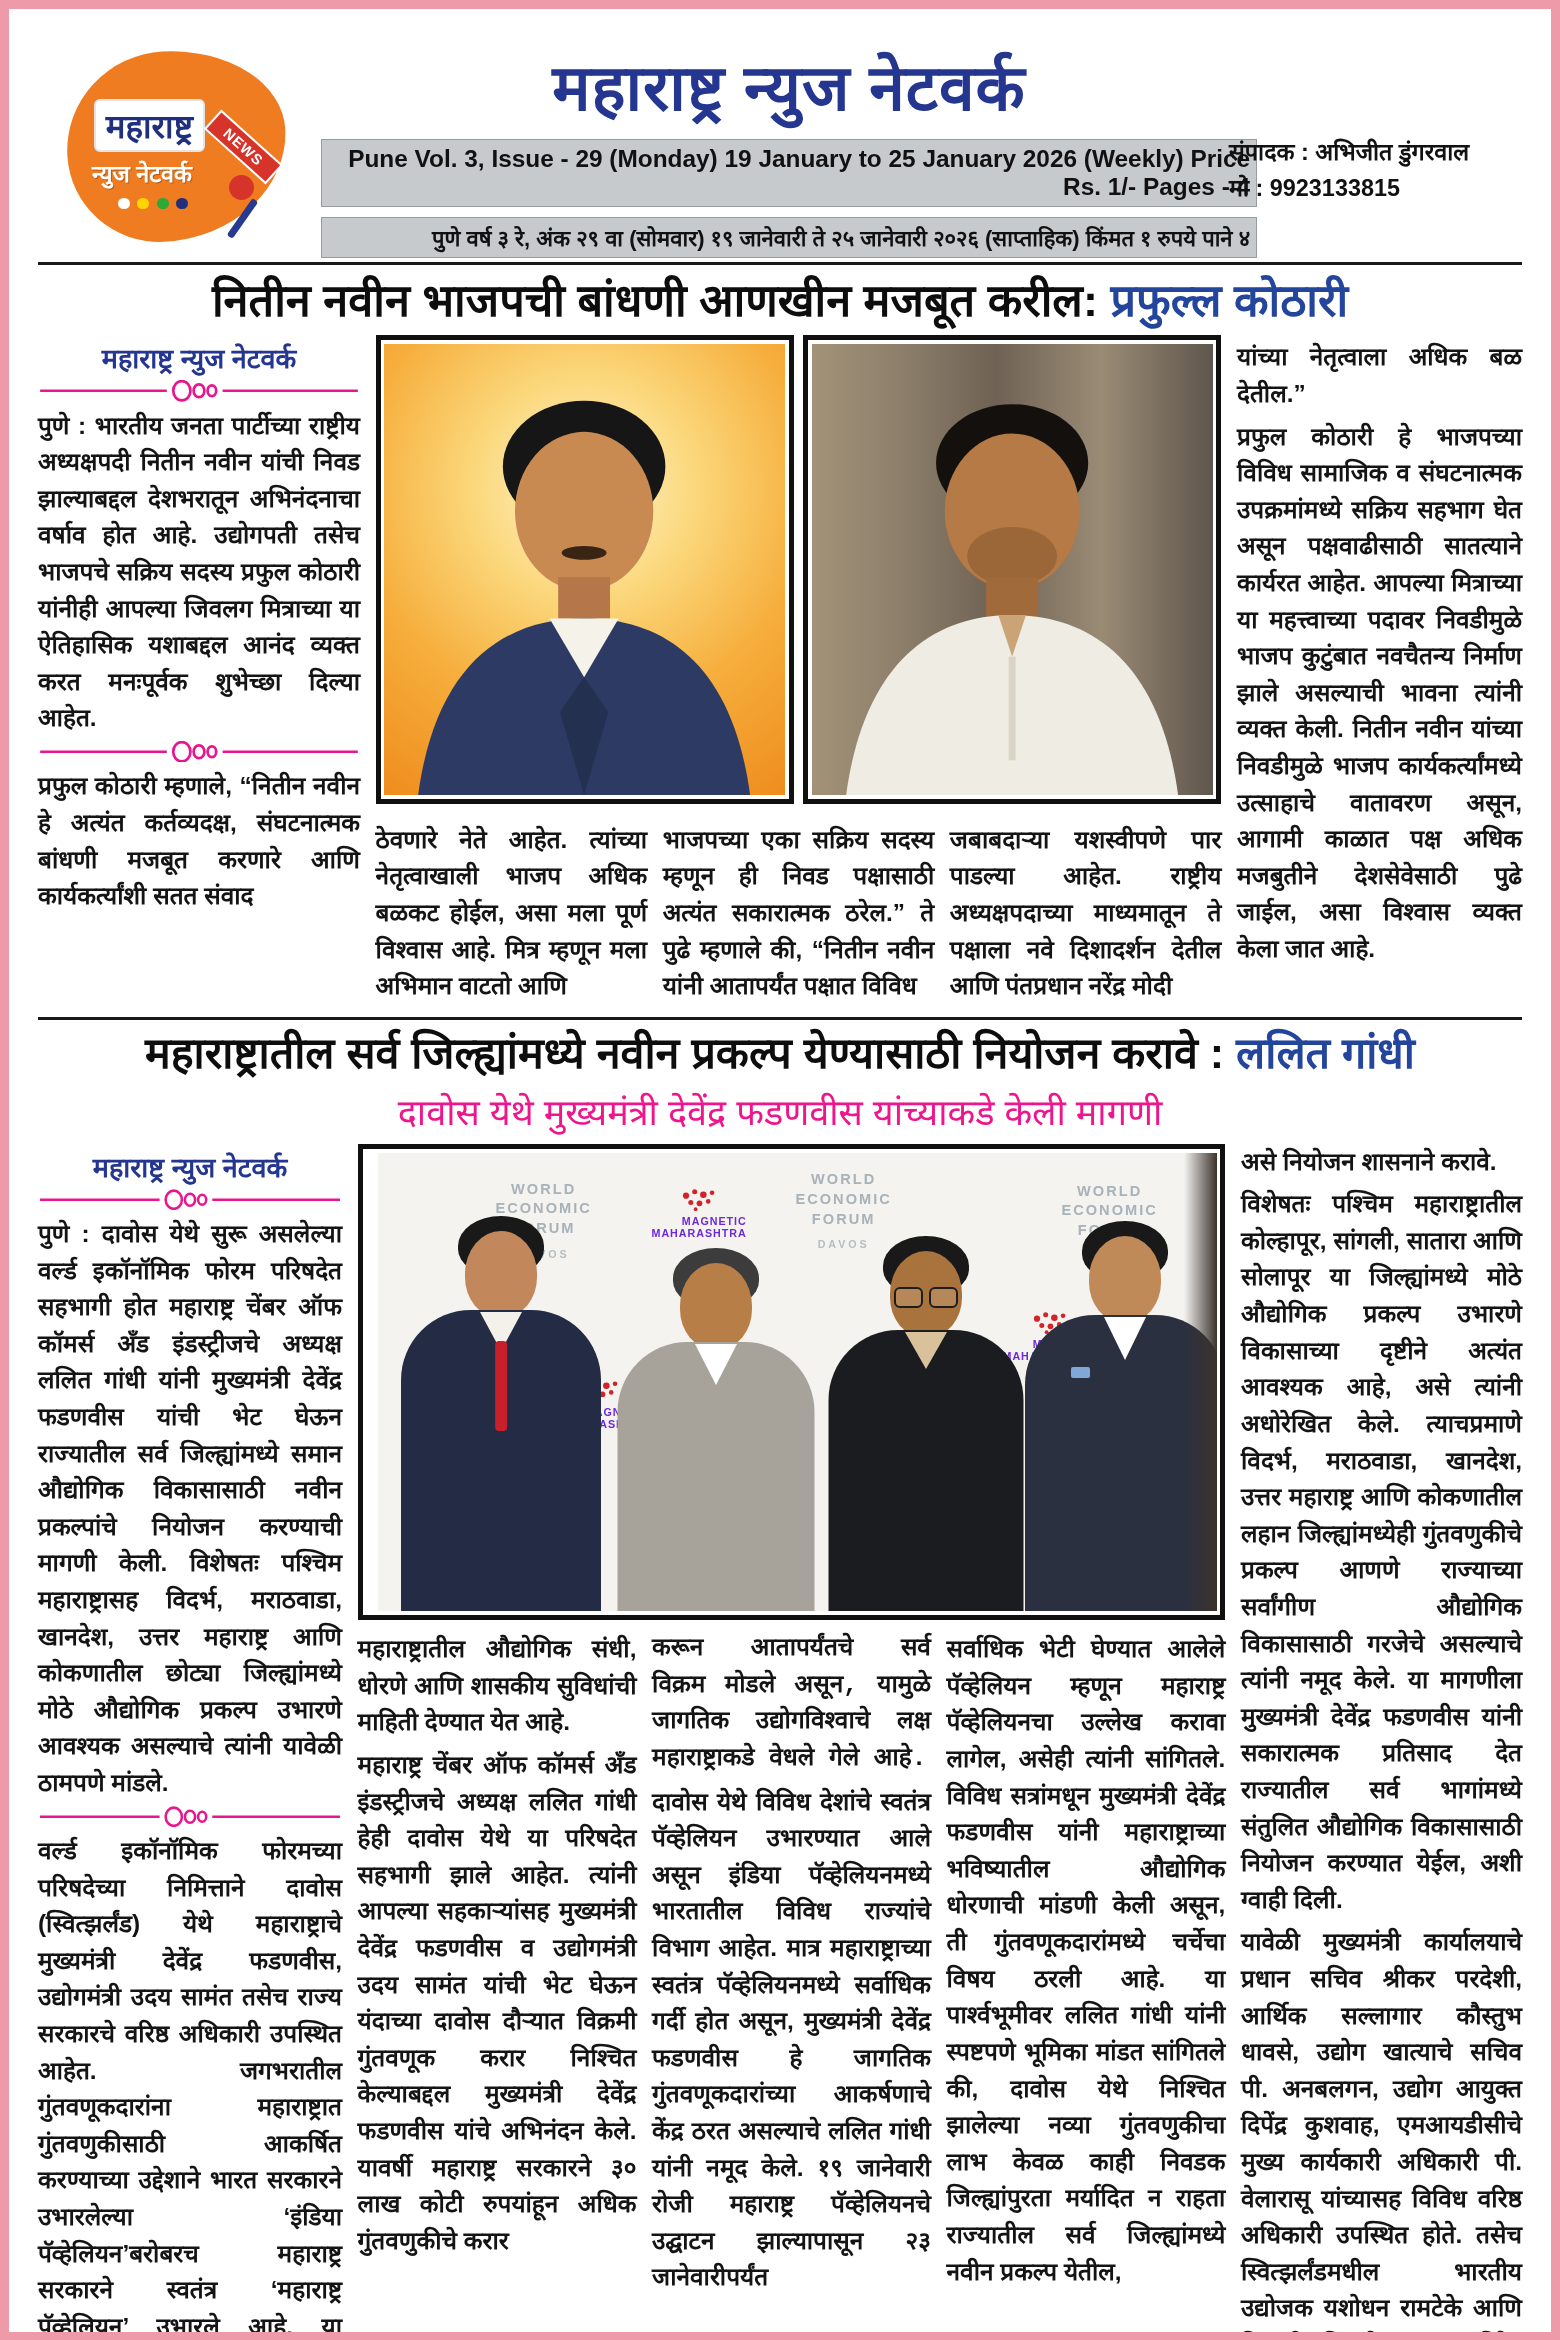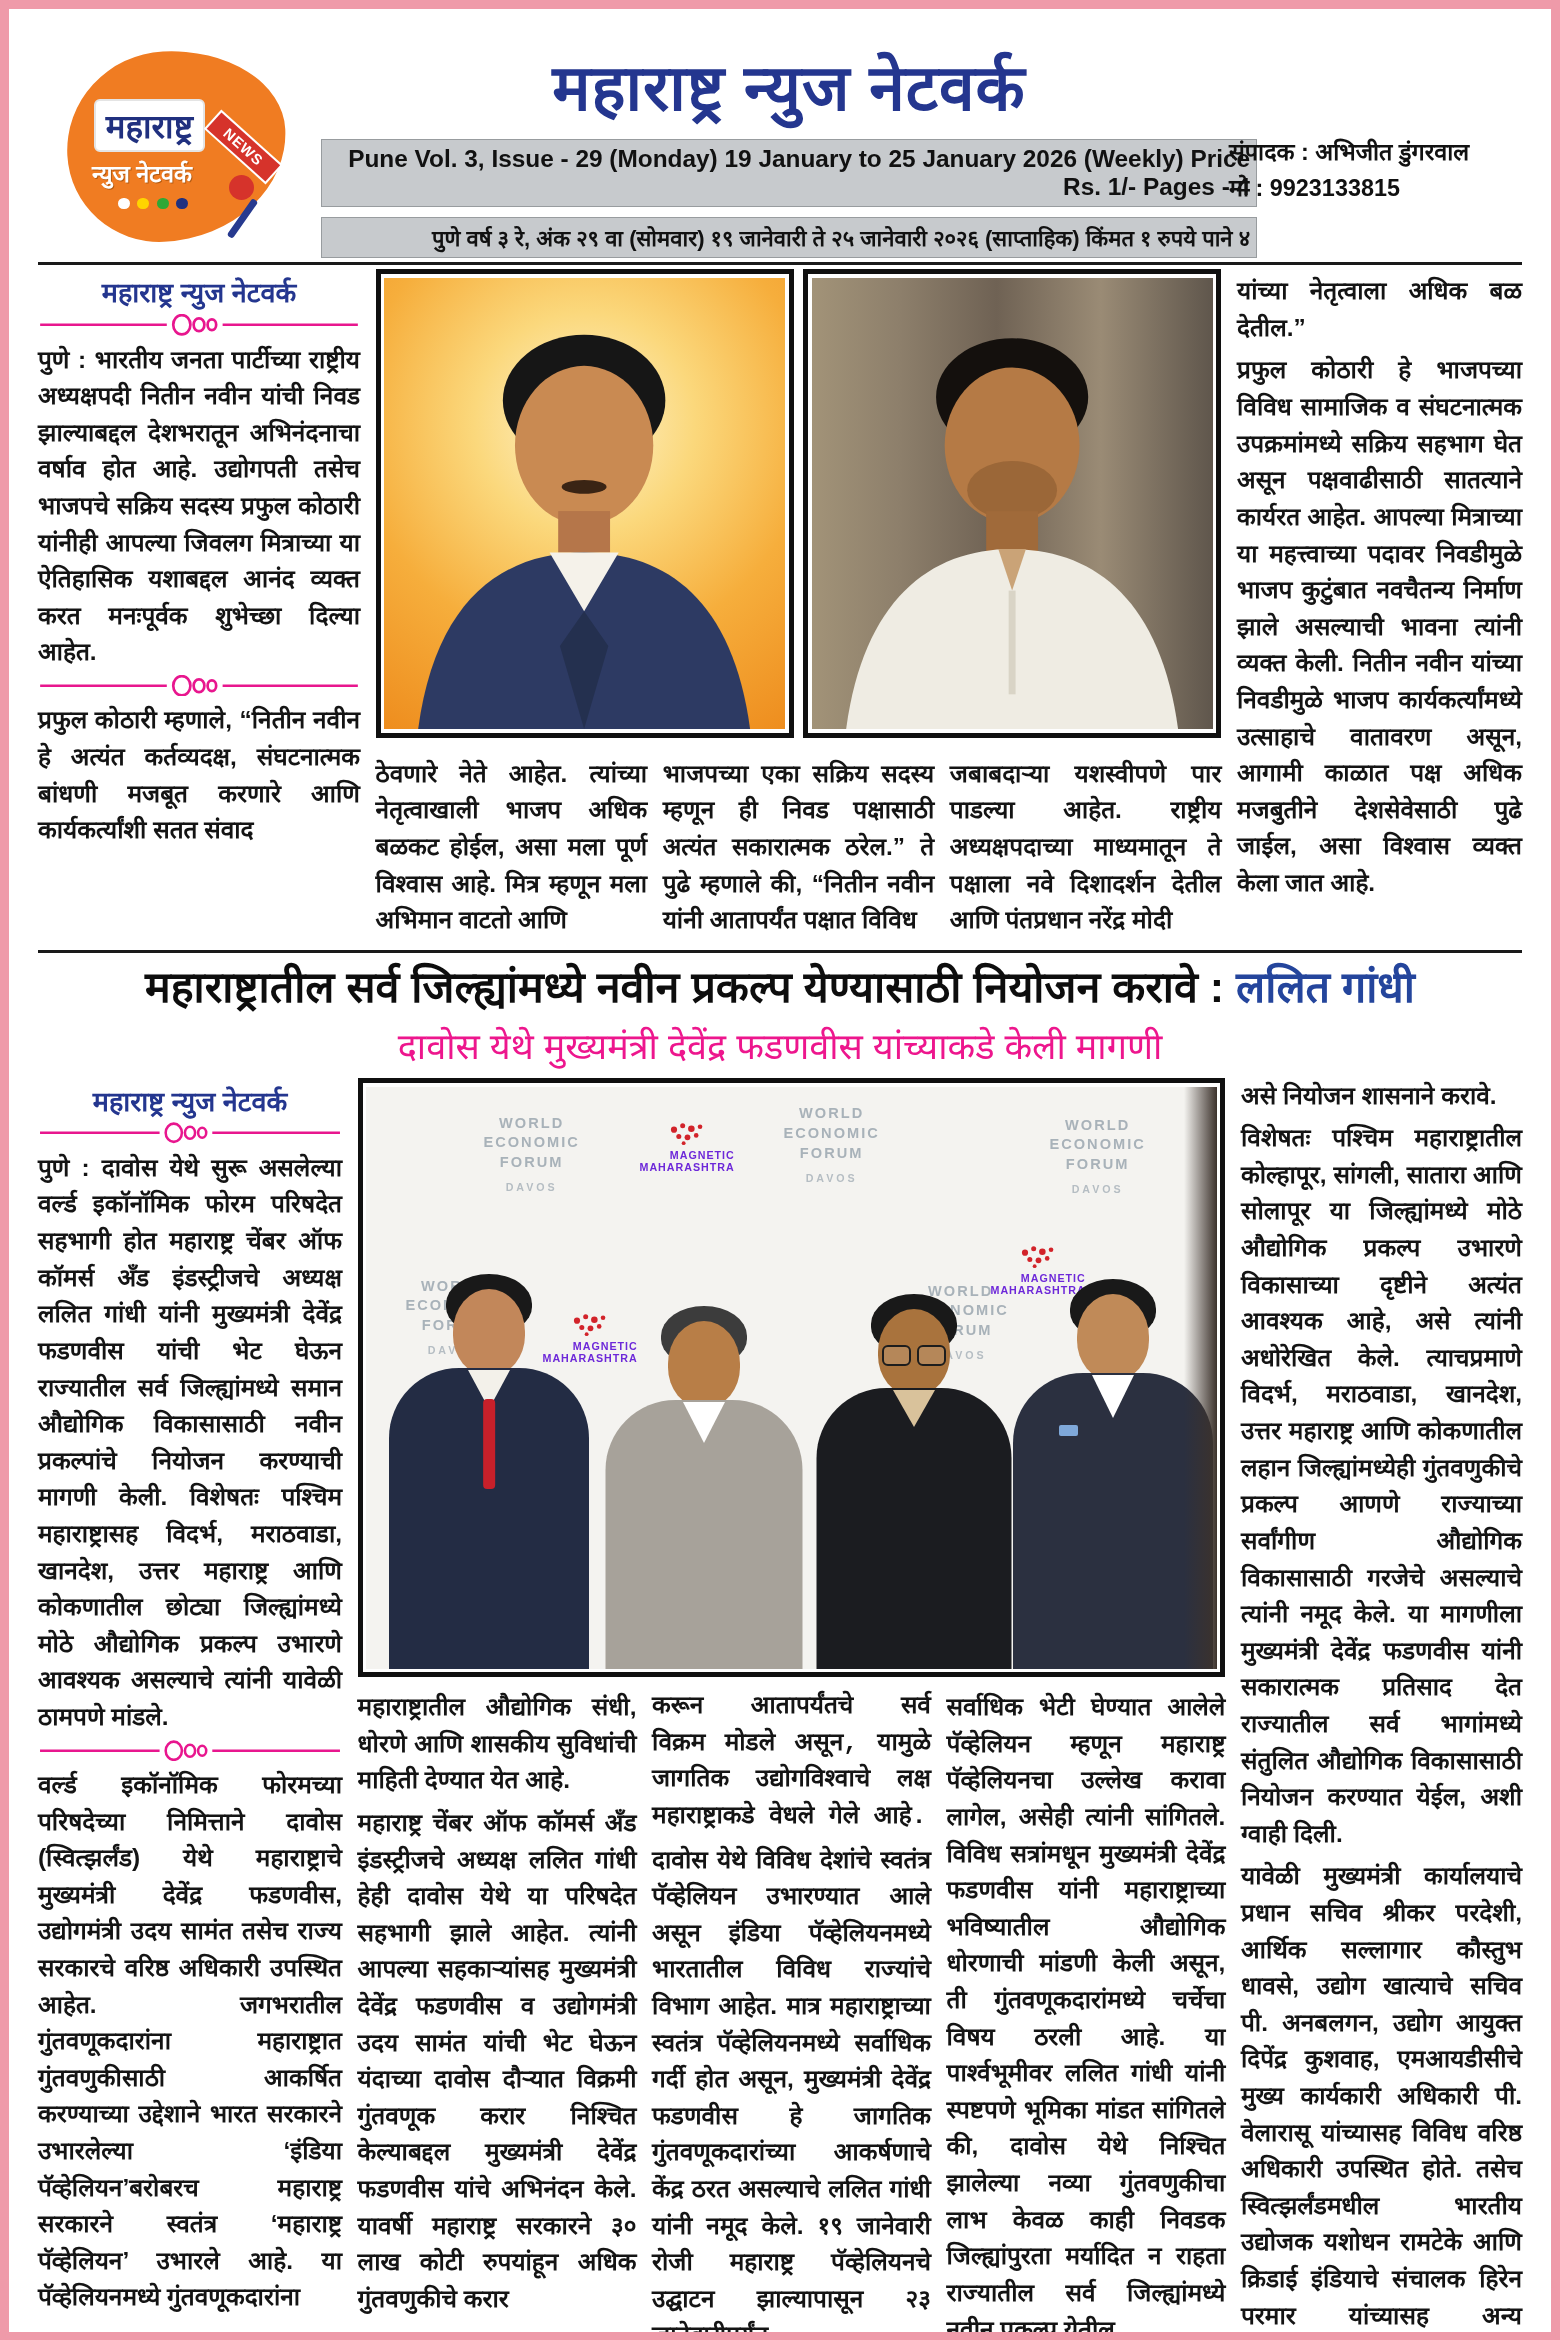--- a/index.html
+++ b/index.html
@@ -43,21 +43,21 @@
 
   
   .pframe{border:5.9px solid #101010;background:#fff;padding:3.9px;box-sizing:border-box;}
   .photo-row{display:flex;gap:9.8px;}
   .photo-row .pframe{flex:1;}
   .portrait{position:relative;height:451px;overflow:hidden;}
   .portrait svg{position:absolute;left:0;bottom:0;width:100%;height:92%;}
   .bg-saffron{background:radial-gradient(circle at 50% 32%, #fdf3cf 0%, #fbd87c 30%, #f6ae3c 62%, #ee8d1e 100%);}
   .bg-cafe{background:linear-gradient(90deg,#a29378 0%,#8d7f6b 22%,#6f6254 46%,#9a8b75 72%,#5f564c 100%);}
 
-  .wefphoto{position:relative;height:582px;background:#f4f3f0;overflow:hidden;}
+  .wefphoto{position:relative;height:458px;background:#f4f3f0;overflow:hidden;margin-left:12px;}
   .wef-dark-edge{position:absolute;right:0;top:0;width:33px;height:100%;background:linear-gradient(90deg,rgba(60,50,44,0),#3c322c);}
   .wef-logo{position:absolute;color:#96a2ac;opacity:.8;font-size:14.6px;font-weight:600;letter-spacing:2px;text-align:center;line-height:1.35;}
   .wef-logo .davos{display:block;font-size:10.7px;letter-spacing:2.9px;margin-top:7.8px;color:#a6b0b8;}
   .mag-logo{position:absolute;text-align:right;color:#6d28d9;}
   .mag-logo svg{display:block;margin:0 auto 2px auto;}
   .mag-logo .mg-txt{font-size:10.7px;font-weight:bold;letter-spacing:1px;line-height:1.2;}
 
   .gp{position:absolute;bottom:0;}
   .gp .hair{position:absolute;top:0;left:50%;transform:translateX(-50%);width:86px;height:60px;background:#191919;border-radius:50% 50% 45% 45%;}
   .gp .face{position:absolute;top:15.6px;left:50%;transform:translateX(-50%);width:72px;height:86px;background:#c2875a;border-radius:50% 50% 46% 46%;}
@@ -98,20 +98,24 @@
 
       <div class="editor-block">
         <div>संपादक : अभिजीत डुंगरवाल</div>
         <div>मो : 9923133815</div>
       </div>
     </header>
 
     <hr class="black-rule">
 
     <section>
+      <h1 class="headline">
+        <span>नितीन नवीन भाजपची बांधणी आणखीन मजबूत करील:</span>
+        <span class="hl-blue">प्रफुल्ल कोठारी</span>
+      </h1>
 
       <div class="art-grid a1">
 
         <div class="netcol">
           <div class="tag">महाराष्ट्र न्युज नेटवर्क</div>
           <svg class="divider" viewBox="0 0 300 20">
             <line x1="2" y1="10" x2="120" y2="10" stroke="#e8168e" stroke-width="2.5"></line>
             <ellipse cx="134" cy="10" rx="8" ry="9" fill="none" stroke="#e8168e" stroke-width="2.5"></ellipse>
             <ellipse cx="150" cy="10" rx="5" ry="6" fill="none" stroke="#e8168e" stroke-width="2.5"></ellipse>
             <ellipse cx="162" cy="10" rx="4" ry="5" fill="none" stroke="#e8168e" stroke-width="2.5"></ellipse>

